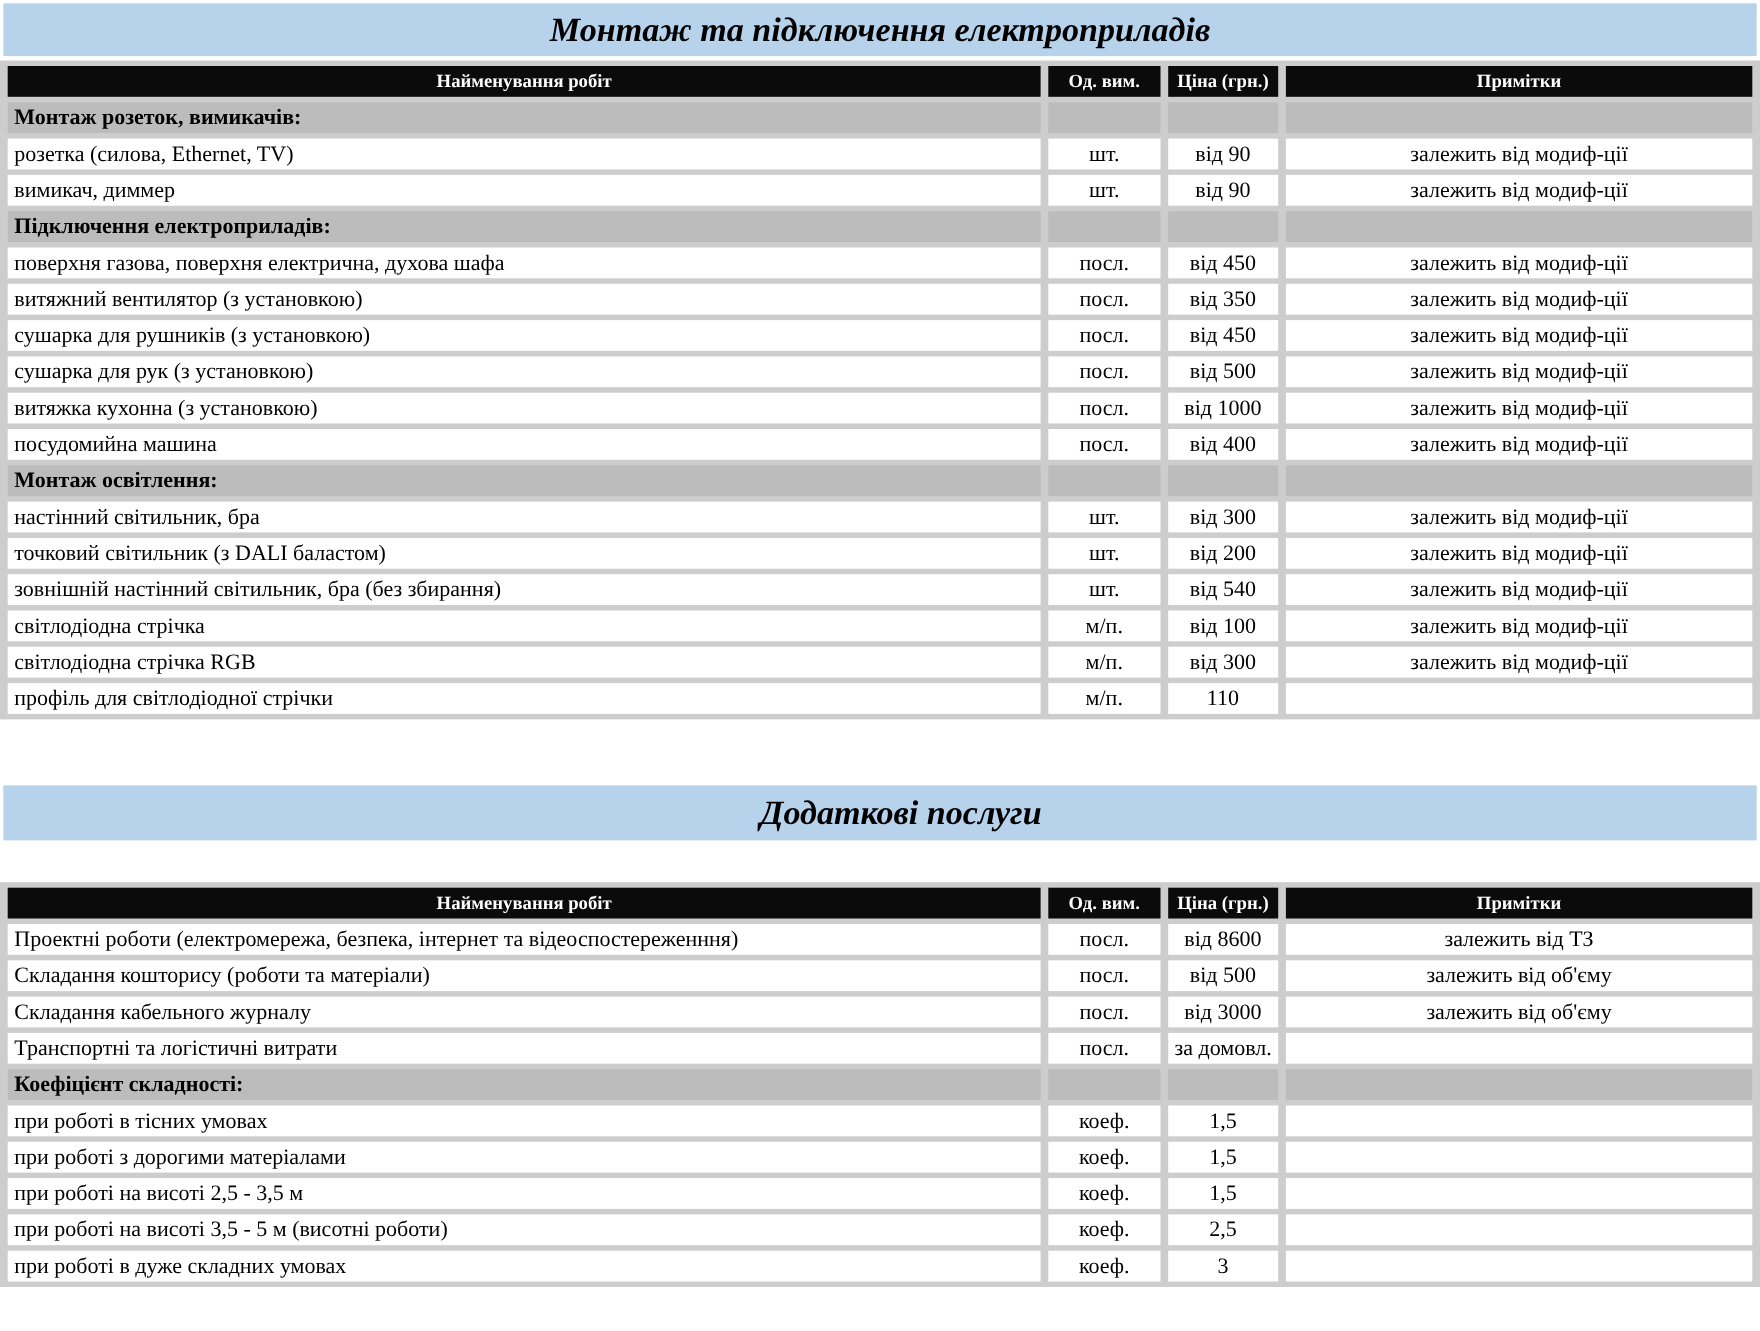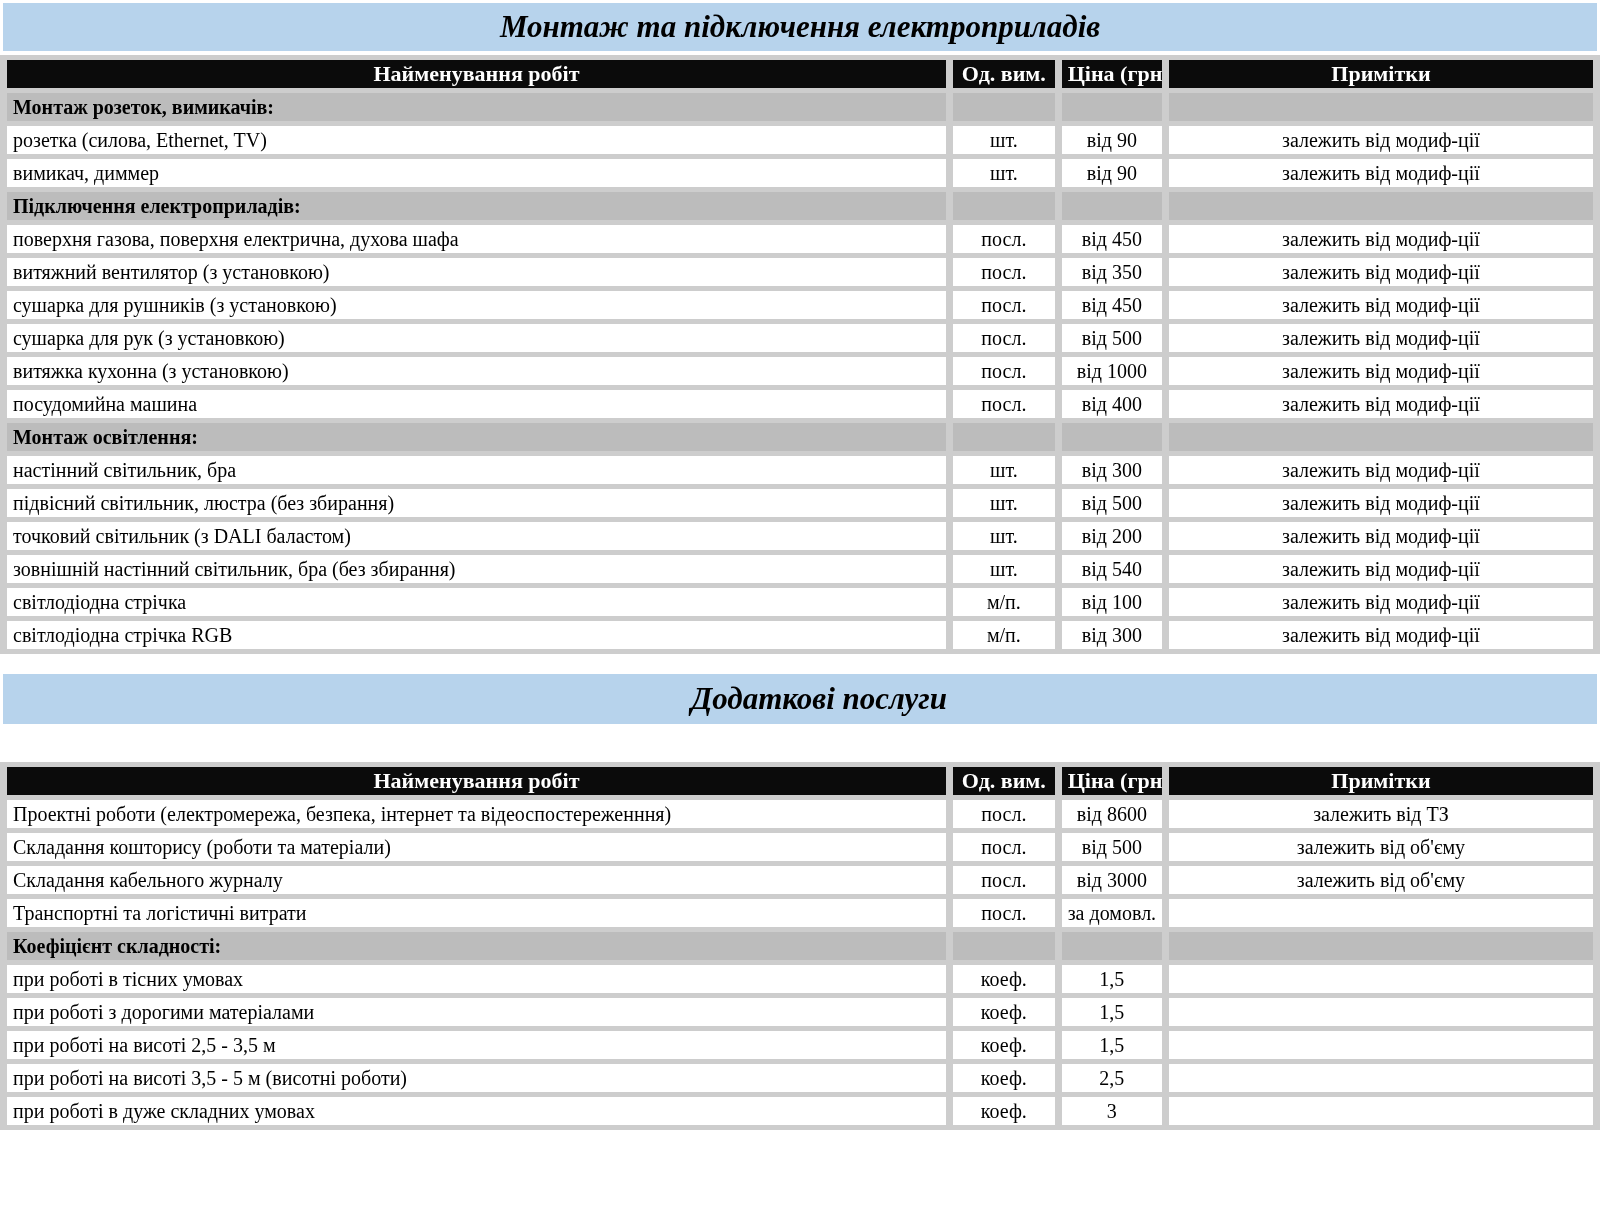--- a/index.html
+++ b/index.html
@@ -15,21 +15,21 @@
     height: 48px;
     line-height: 48px;
     background: #b7d3ec;
     text-align: center;
     font-size: 31px;
     font-weight: bold;
     white-space: nowrap;
     overflow: hidden;
     font-style: italic;
   }
-  .banner.second { margin-top: 20px; height: 50px; line-height: 50px; padding-left: 38px; }
+  .banner.second { margin-top: 60px; height: 50px; line-height: 50px; padding-left: 38px; }
   .tablewrap {
     background: #cdcdcd;
     margin-top: 4px;
   }
   .tablewrap.second { margin-top: 38px; }
   table.price-table {
     width: 100%;
     border-collapse: separate;
     border-spacing: 7px 5px;
     table-layout: fixed;
@@ -44,21 +44,21 @@
     padding: 0 6px;
     text-align: center;
     vertical-align: middle;
     white-space: nowrap;
     overflow: hidden;
   }
   th {
     background: #0b0b0b;
     color: #ffffff;
     font-weight: bold;
-    font-size: 22px;
+    font-size: 17px;
   }
   td {
     background: #ffffff;
     font-size: 20px;
   }
   td.name-col, th.name-col { text-align: center; }
   td.name-col { text-align: left; margin-left: 46px; }
   tr.section-row td {
     background: #bcbcbc;
     font-weight: bold;
@@ -152,26 +152,20 @@
           <td></td>
           <td></td>
         </tr>
         <tr>
           <td class="name-col">настінний світильник, бра</td>
           <td>шт.</td>
           <td>від 300</td>
           <td>залежить від модиф-ції</td>
         </tr>
         <tr>
-          <td class="name-col">підвісний світильник, люстра (без збирання)</td>
-          <td>шт.</td>
-          <td>від 500</td>
-          <td>залежить від модиф-ції</td>
-        </tr>
-        <tr>
           <td class="name-col">точковий світильник (з DALI баластом)</td>
           <td>шт.</td>
           <td>від 200</td>
           <td>залежить від модиф-ції</td>
         </tr>
         <tr>
           <td class="name-col">зовнішній настінний світильник, бра (без збирання)</td>
           <td>шт.</td>
           <td>від 540</td>
           <td>залежить від модиф-ції</td>
@@ -180,20 +174,26 @@
           <td class="name-col">світлодіодна стрічка</td>
           <td>м/п.</td>
           <td>від 100</td>
           <td>залежить від модиф-ції</td>
         </tr>
         <tr>
           <td class="name-col">світлодіодна стрічка RGB</td>
           <td>м/п.</td>
           <td>від 300</td>
           <td>залежить від модиф-ції</td>
+        </tr>
+        <tr>
+          <td class="name-col">профіль для світлодіодної стрічки</td>
+          <td>м/п.</td>
+          <td>110</td>
+          <td></td>
         </tr>
       </tbody>
   </table>
 </div>
 
 <div class="banner second">Додаткові послуги</div>
 
 <div class="tablewrap second">
   <table class="price-table">
     <colgroup>

